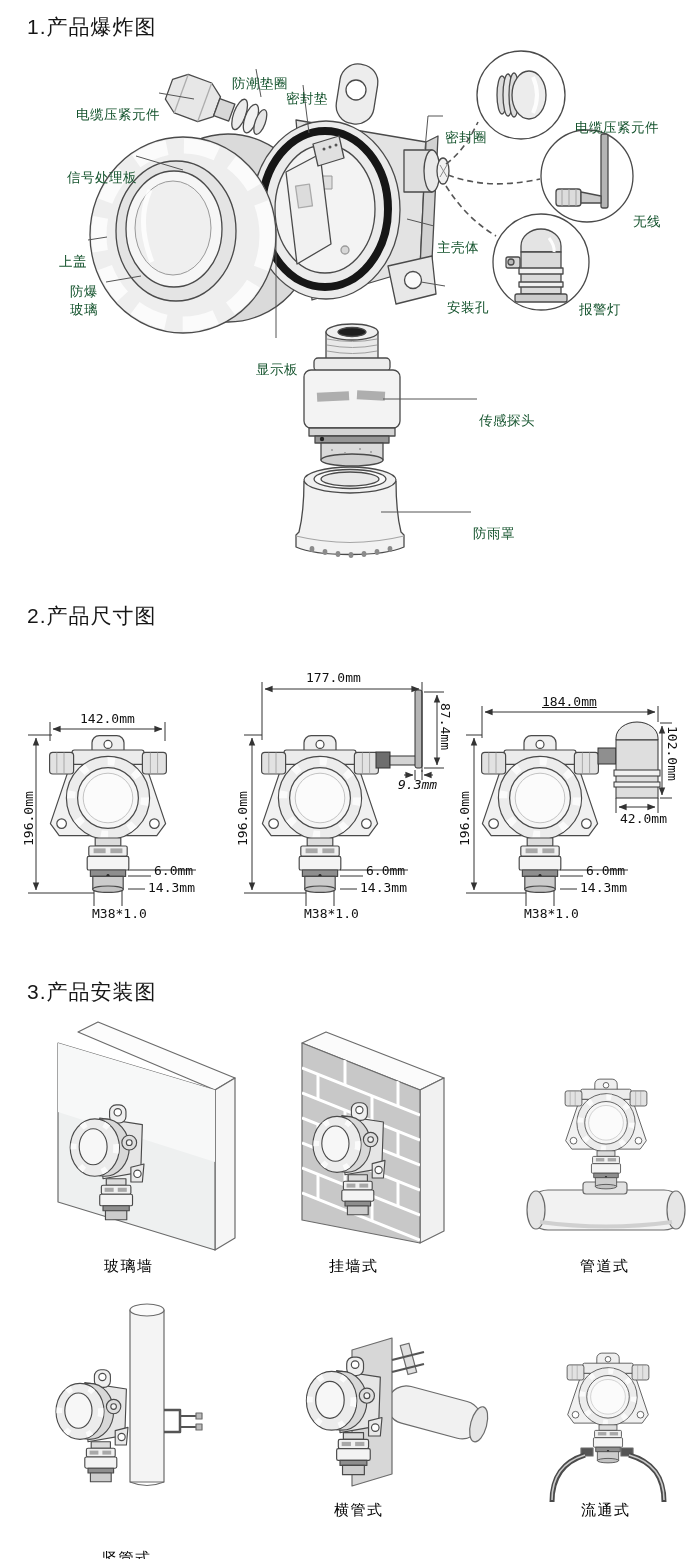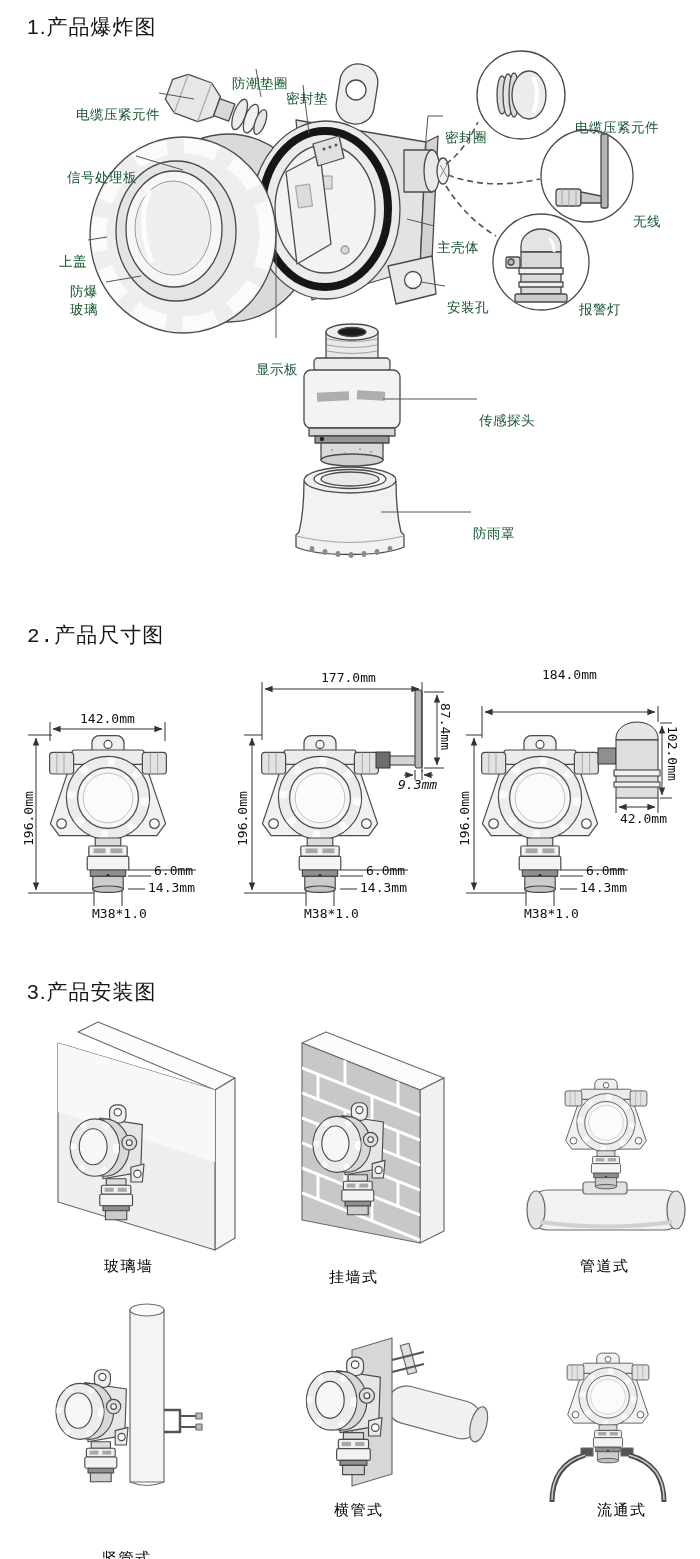--- a/index.html
+++ b/index.html
@@ -319,21 +319,21 @@
       <rect x="621" y="1448" width="12" height="8" fill="#555"></rect>
       <path d="M585,1455 C562,1462 552,1478 552,1502" stroke="#4a4a4a" stroke-width="5"></path>
       <path d="M629,1455 C654,1462 664,1478 664,1502" stroke="#4a4a4a" stroke-width="5"></path>
       <path d="M585,1455 C562,1462 552,1478 552,1500" stroke="#c9c9c9" stroke-width="1.6"></path>
       <path d="M629,1455 C654,1462 664,1478 664,1500" stroke="#c9c9c9" stroke-width="1.6"></path>
     </g>
   </g>
 </svg>
 
 <div class="title" style="left:27px; top:14px;">1.产品爆炸图</div>
-<div class="title" style="left:27px; top:624px;font-family:Liberation Mono, monospace;">2.产品尺寸图</div>
+<div class="title" style="left:27px; top:603px;">2.产品尺寸图</div>
 <div class="title" style="left:27px; top:979px;">3.产品安装图</div>
 
 <div class="lbl" style="left:76px;  top:86px;">电缆压紧元件</div>
 <div class="lbl" style="left:232px; top:55px;">防潮垫圈</div>
 <div class="lbl" style="left:286px; top:70px;">密封垫</div>
 <div class="lbl" style="left:445px; top:109px;">密封圈</div>
 <div class="lbl" style="left:575px; top:99px;">电缆压紧元件</div>
 <div class="lbl" style="left:633px; top:193px;text-align:center;">无线</div>
 <div class="lbl" style="left:67px;  top:149px;">信号处理板</div>
 <div class="lbl" style="left:59px;  top:233px;">上盖</div>
@@ -344,36 +344,36 @@
 <div class="lbl" style="left:256px; top:341px;text-align:right;">显示板</div>
 <div class="lbl" style="left:479px; top:392px;">传感探头</div>
 <div class="lbl" style="left:473px; top:505px;">防雨罩</div>
 
 <div class="dim" style="left:80px; top:712px;">142.0mm</div>
 <div class="dim v270" style="left:22px; top:846px;">196.0mm</div>
 <div class="dim" style="left:154px; top:864px;">6.0mm</div>
 <div class="dim" style="left:148px; top:881px;">14.3mm</div>
 <div class="dim" style="left:92px; top:907px;">M38*1.0</div>
 
-<div class="dim" style="left:321px; top:671px;">177.0mm</div>
+<div class="dim" style="left:306px; top:671px;">177.0mm</div>
 <div class="dim v90" style="left:452px; top:703px;">87.4mm</div>
 <div class="dim" style="left:398px; top:778px;font-style:italic;">9.3mm</div>
 <div class="dim v270" style="left:236px; top:846px;">196.0mm</div>
 <div class="dim" style="left:366px; top:864px;">6.0mm</div>
 <div class="dim" style="left:360px; top:881px;">14.3mm</div>
 <div class="dim" style="left:304px; top:907px;">M38*1.0</div>
 
-<div class="dim" style="left:542px; top:668px;">184.0mm</div>
+<div class="dim" style="left:542px; top:695px;text-decoration:underline;">184.0mm</div>
 <div class="dim v90" style="left:679px; top:726px;">102.0mm</div>
 <div class="dim" style="left:620px; top:812px;text-align:right;">42.0mm</div>
 <div class="dim v270" style="left:458px; top:846px;">196.0mm</div>
 <div class="dim" style="left:586px; top:864px;">6.0mm</div>
 <div class="dim" style="left:580px; top:881px;">14.3mm</div>
 <div class="dim" style="left:524px; top:907px;">M38*1.0</div>
 
 <div class="cap" style="left:104px; top:1257px;">玻璃墙</div>
-<div class="cap" style="left:329px; top:1257px;margin-top:11px;">挂墙式</div>
+<div class="cap" style="left:329px; top:1257px;">挂墙式</div>
 <div class="cap" style="left:580px; top:1257px;">管道式</div>
 <div class="cap" style="left:102px; top:1501px;margin-top:48px;">竖管式</div>
 <div class="cap" style="left:334px; top:1501px;text-align:center;">横管式</div>
-<div class="cap" style="left:581px; top:1501px;margin-left:16px;">流通式</div>
+<div class="cap" style="left:581px; top:1501px;">流通式</div>
 
 </div>
 
 </body></html>

